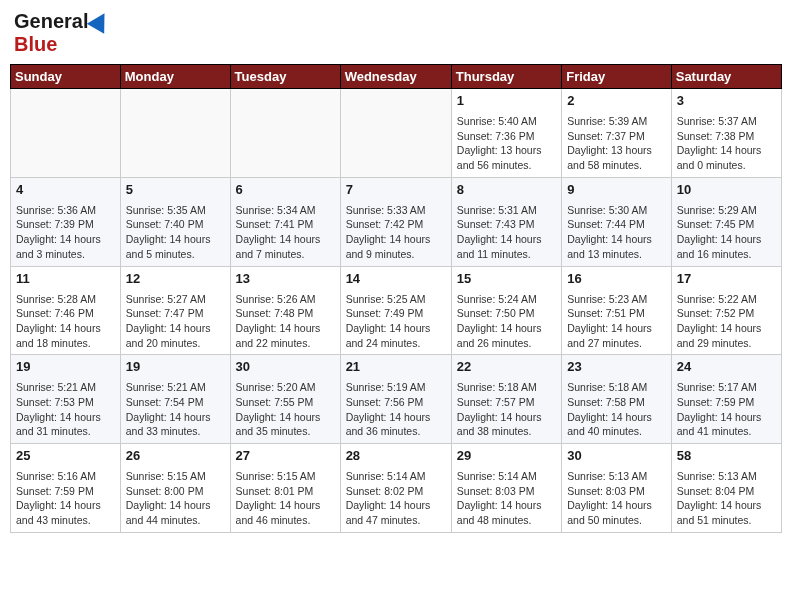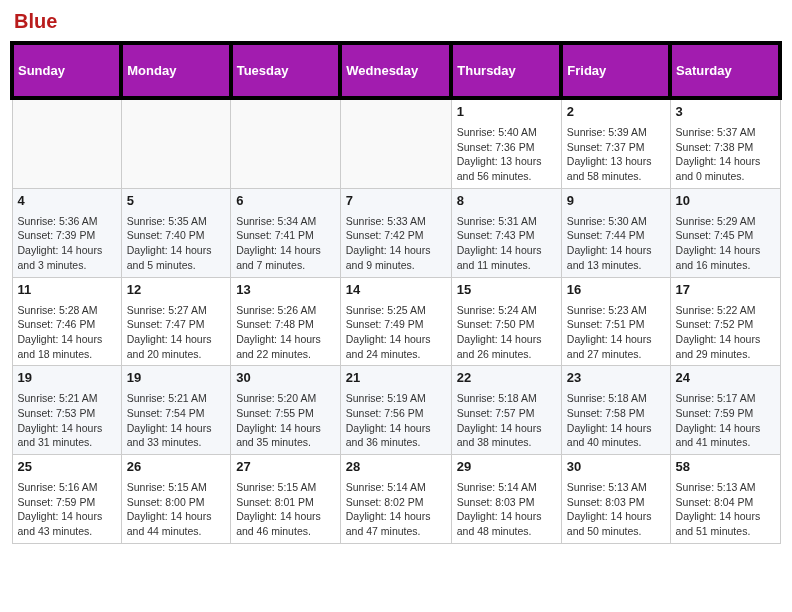--- a/index.html
+++ b/index.html
@@ -33,27 +33,27 @@
     .location-title {
       font-size: 16px;
       color: #333;
     }
     .calendar {
       width: 100%;
       border-collapse: collapse;
       border: 1px solid #ccc;
     }
     .calendar th {
-      background-color: #a21caf;
+      background-color: #7f1d1d;
       color: white;
       font-size: 13px;
       font-weight: bold;
-      padding: 18px 4px;
+      padding: 4px 4px;
       text-align: left;
-      border: 4px solid #000000;
+      border: 1px solid #000000;
     }
     .calendar td {
       vertical-align: top;
       border: 1px solid #ccc;
       padding: 4px 5px;
       width: 113px;
       min-height: 80px;
       background: #fff;
       font-size: 11px;
     }
@@ -91,20 +91,24 @@
       margin-left: 2px;
       transform: rotate(30deg);
       margin-bottom: 2px;
     }
   </style>
 </head>
 <body>
 
 <div class="header-area">
   <div class="logo">
+    <div class="logo-row">
+      <span class="logo-text-general">General</span>
+      <span class="logo-triangle"></span>
+    </div>
     <span class="logo-text-blue">Blue</span>
   </div>
   <div class="title-area">
     <div class="month-title"></div>
     <div class="location-title"></div>
   </div>
 </div>
 
 <table class="calendar">
   <thead>

